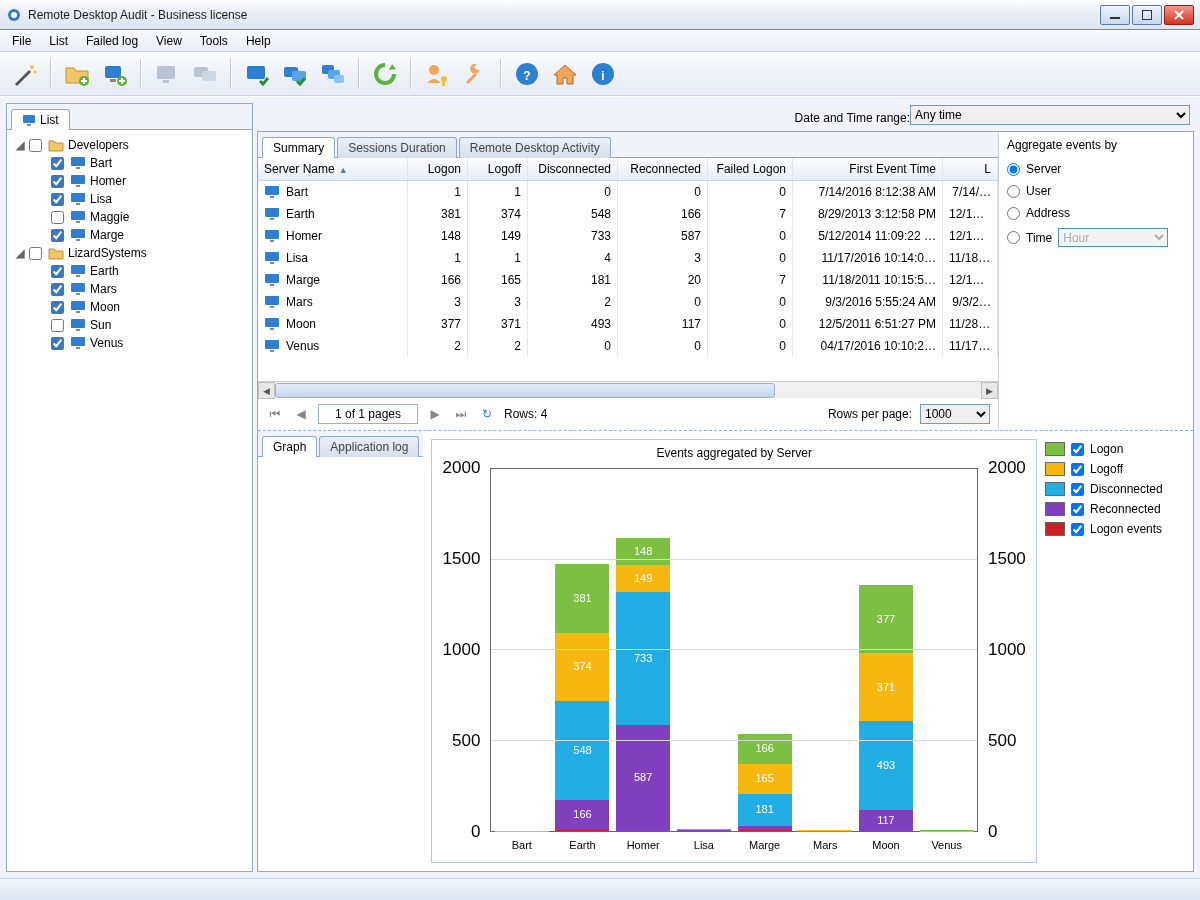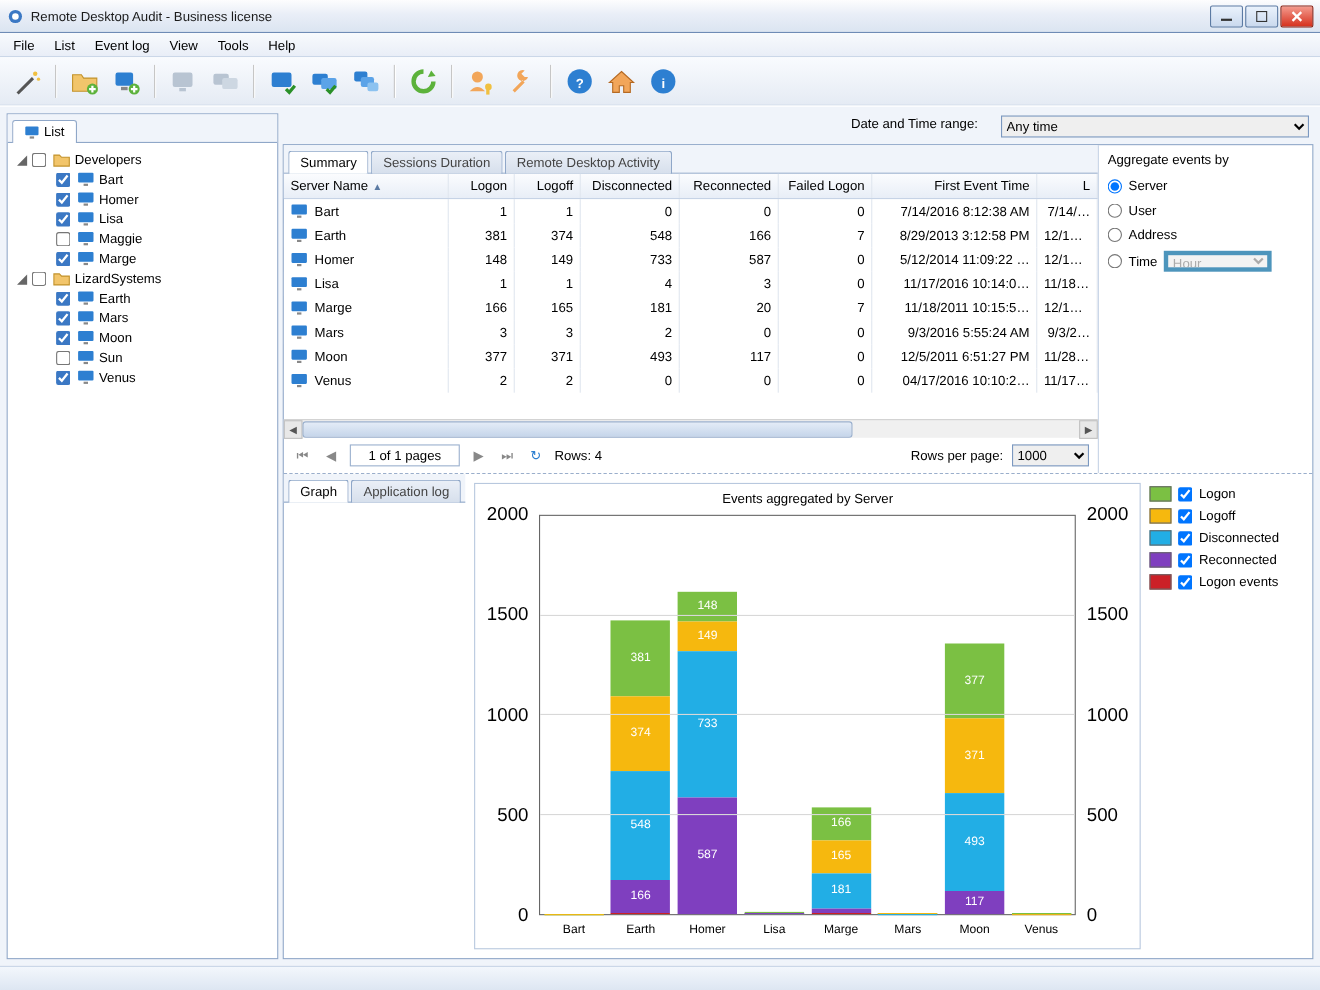--- a/index.html
+++ b/index.html
@@ -34,31 +34,31 @@
 .tree ul { list-style:none; }
 .tree li { padding:2px 0 2px 4px; display:flex; align-items:center; gap:4px; white-space:nowrap;}
 .tree .twisty { width:10px; text-align:center; color:#666; cursor:pointer;}
 .tree input[type=checkbox]{ margin-right:2px; accent-color:#3b78c4;}
 .tree .folder { color:#caa23f;}
 .tree .monitor { color:#2d7fd1;}
 .tree .children { padding-left:22px; }
 
 
 .rightpanel { flex:1; display:flex; flex-direction:column; gap:4px; }
-.daterow { display:flex; justify-content:flex-end; align-items:flex-start; gap:21px; padding:2px 4px;}
+.daterow { display:flex; justify-content:flex-end; align-items:flex-end; gap:0; padding:2px 4px;}
 .daterow select { width:280px; height:20px; border:1px solid #7b98c0;}
 .innerbox { flex:1; background:#fff; border:1px solid #8fa7c8; display:flex; flex-direction:column;}
 
 
 .upper { display:flex; border-bottom:1px dashed #9aaecb; }
 .tablewrap { flex:1; display:flex; flex-direction:column; }
 .aggwrap { width:195px; border-left:1px solid #c6d3e6; padding:6px 8px; }
 .aggwrap .agglabel { margin-bottom:6px; display:block;}
 .aggwrap label { display:flex; align-items:center; gap:6px; padding:4px 0;}
-.aggwrap select { width:98px; height:19px; border:4px solid #0369a1; color:#888;}
+.aggwrap select { width:110px; height:19px; border:1px solid #0369a1; color:#888;}
 
 .thead { display:flex; background:linear-gradient(#fbfcfe,#e8eef7); border-bottom:1px solid #c6d3e6; }
 .thead .col, .trow .col { padding:4px 6px; border-right:1px solid #e0e6ef; white-space:nowrap; overflow:hidden; text-overflow:ellipsis;}
 .col-name{width:150px;} .col-logon{width:60px; text-align:right;} .col-logoff{width:60px; text-align:right;}
 .col-disc{width:90px; text-align:right;} .col-recon{width:90px; text-align:right;} .col-fail{width:85px; text-align:right;}
 .col-first{width:150px; text-align:right;} .col-last{width:55px; text-align:right;}
 .tbody { flex:1; overflow:auto; min-height:200px; }
 .trow { display:flex; }
 .trow:nth-child(even){ background:#fff;}
 .trow .col-name { display:flex; align-items:center; gap:6px;}
@@ -122,21 +122,21 @@
         <svg viewBox="0 0 10 10">
           <path d="M1 1 L9 9 M9 1 L1 9" stroke="#fff" stroke-width="2"></path>
         </svg>
       </div>
   </div>
 </div>
 
 <div class="menubar" id="menubar">
     <div class="menuitem">File</div>
     <div class="menuitem">List</div>
-    <div class="menuitem">Event log</div>
+    <div class="menuitem">Failed log</div>
     <div class="menuitem">View</div>
     <div class="menuitem">Tools</div>
     <div class="menuitem">Help</div>
   </div>
 
 <div class="toolbar" id="toolbar">
     <div class="tbtn">
       <svg viewBox="0 0 26 26">
         <path d="M3 23 L17 9 L19 11 L5 25 Z" fill="#555"></path>
         <circle cx="20" cy="6" r="2" fill="#f0c040"></circle>

